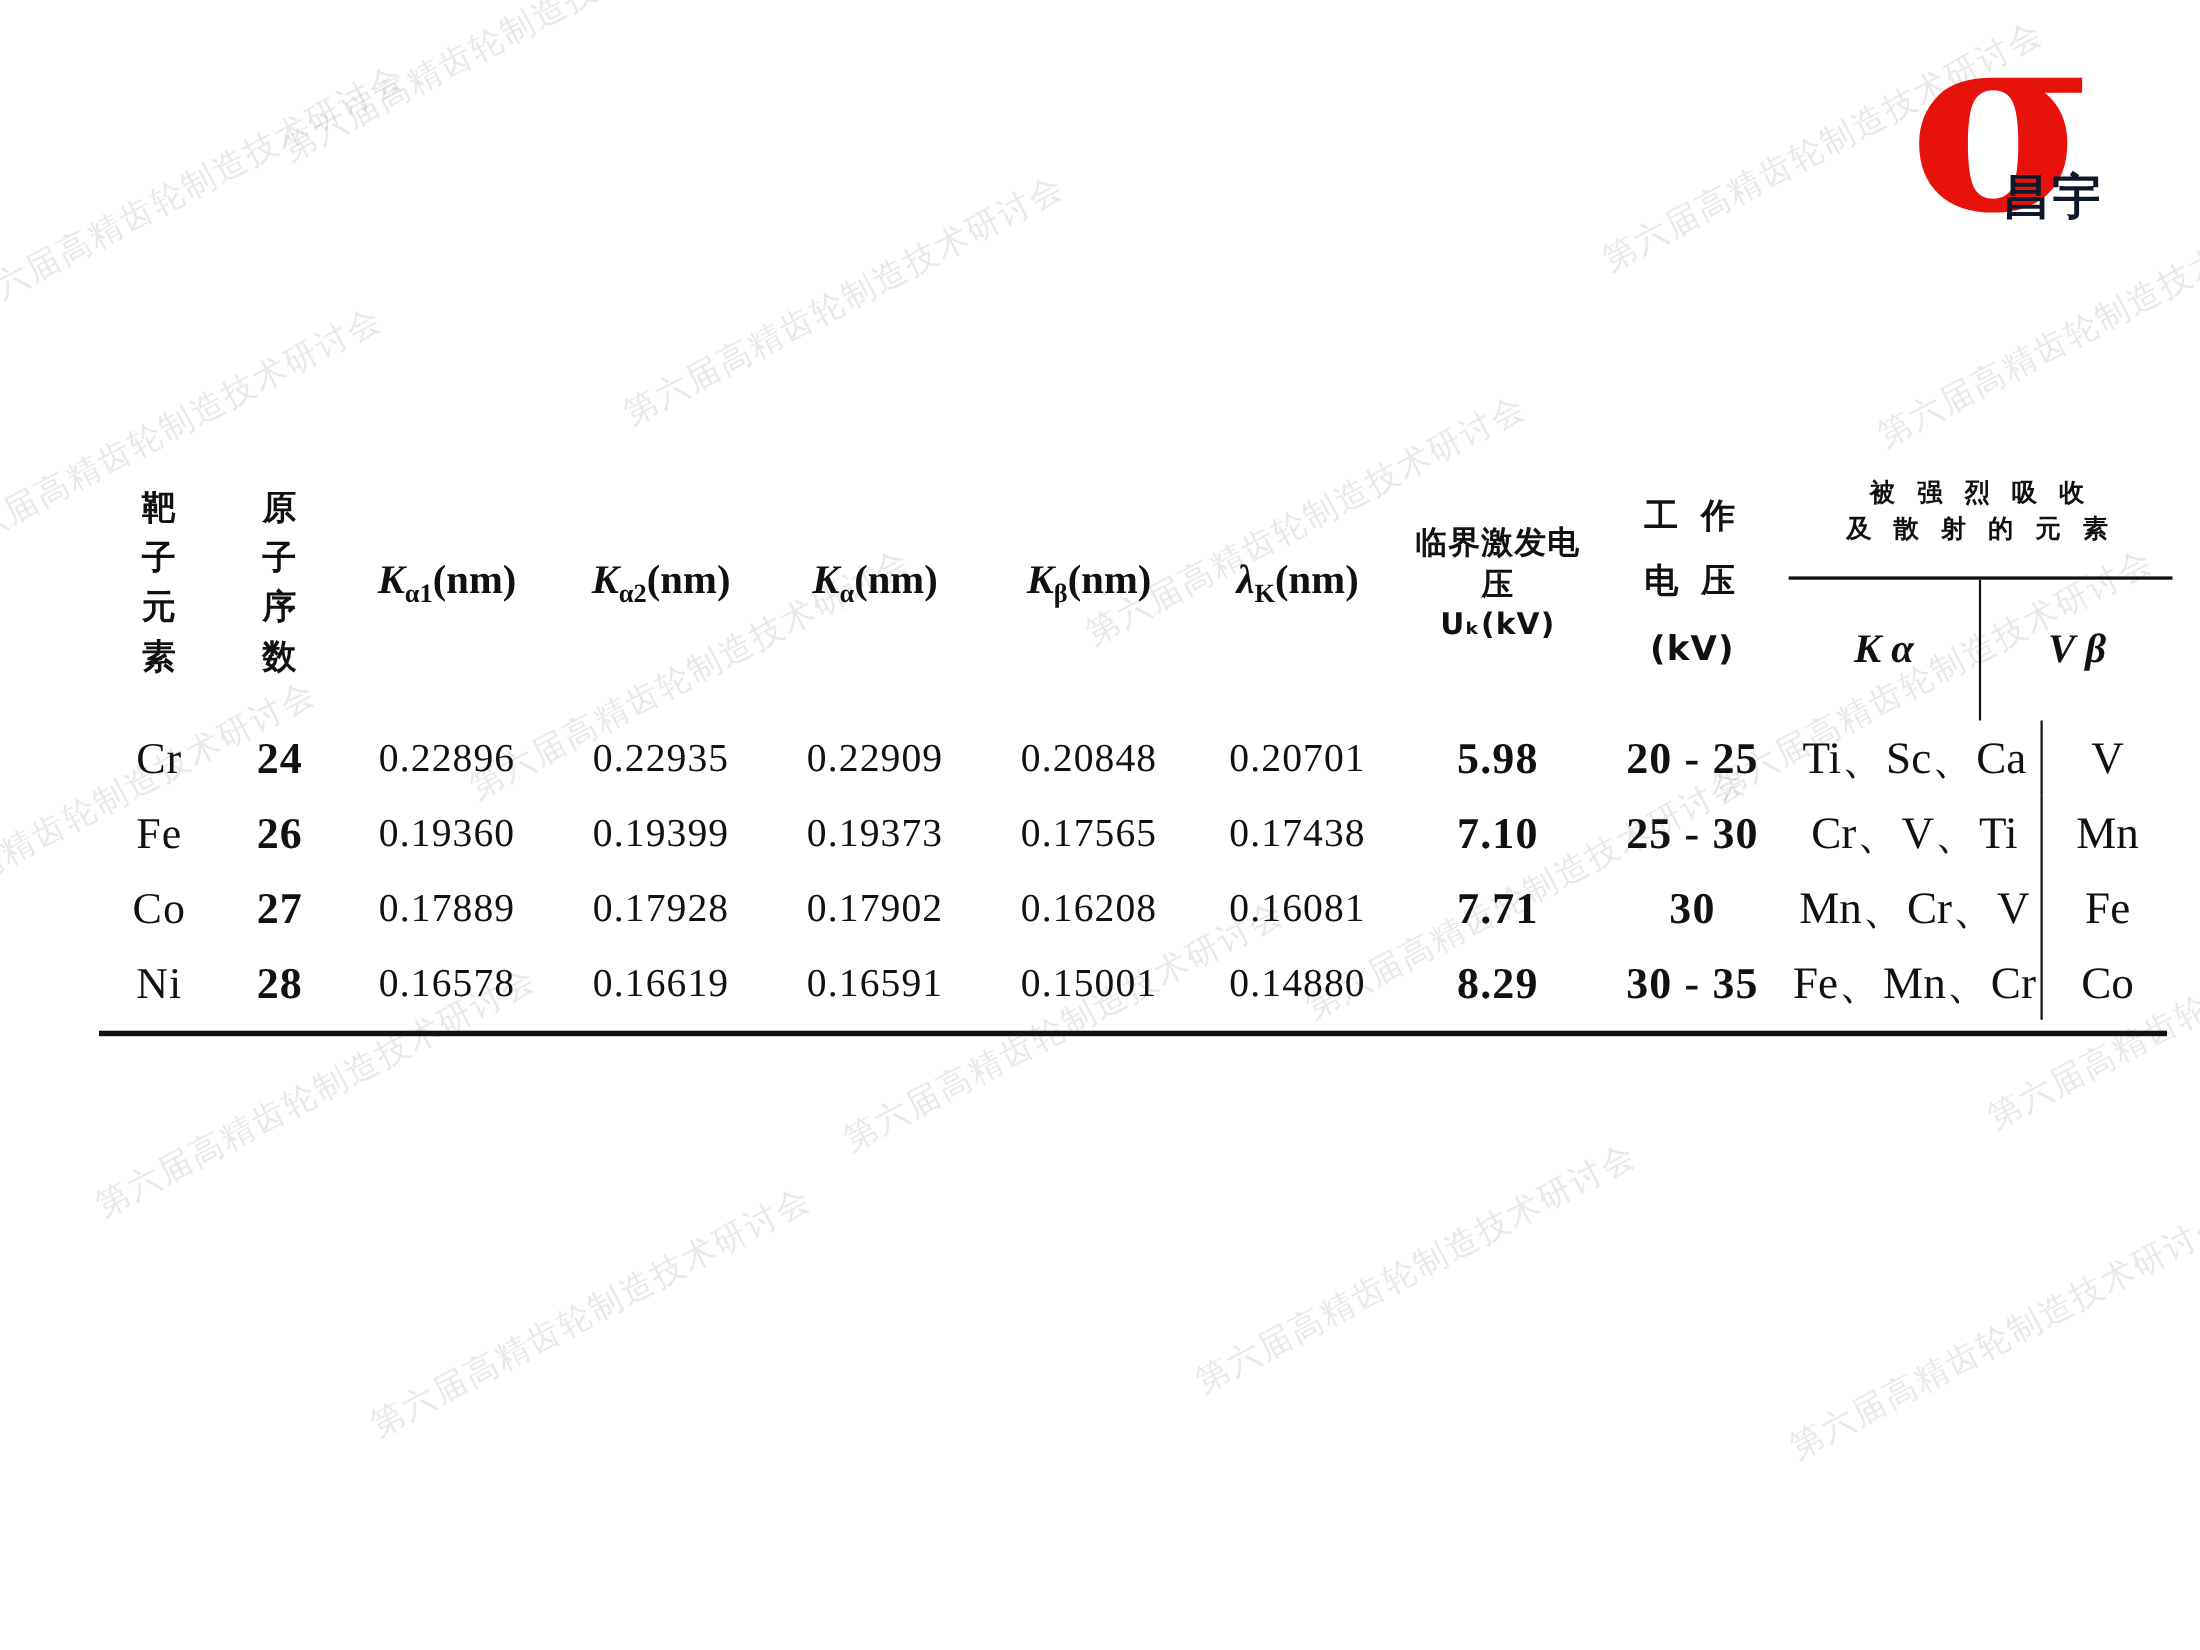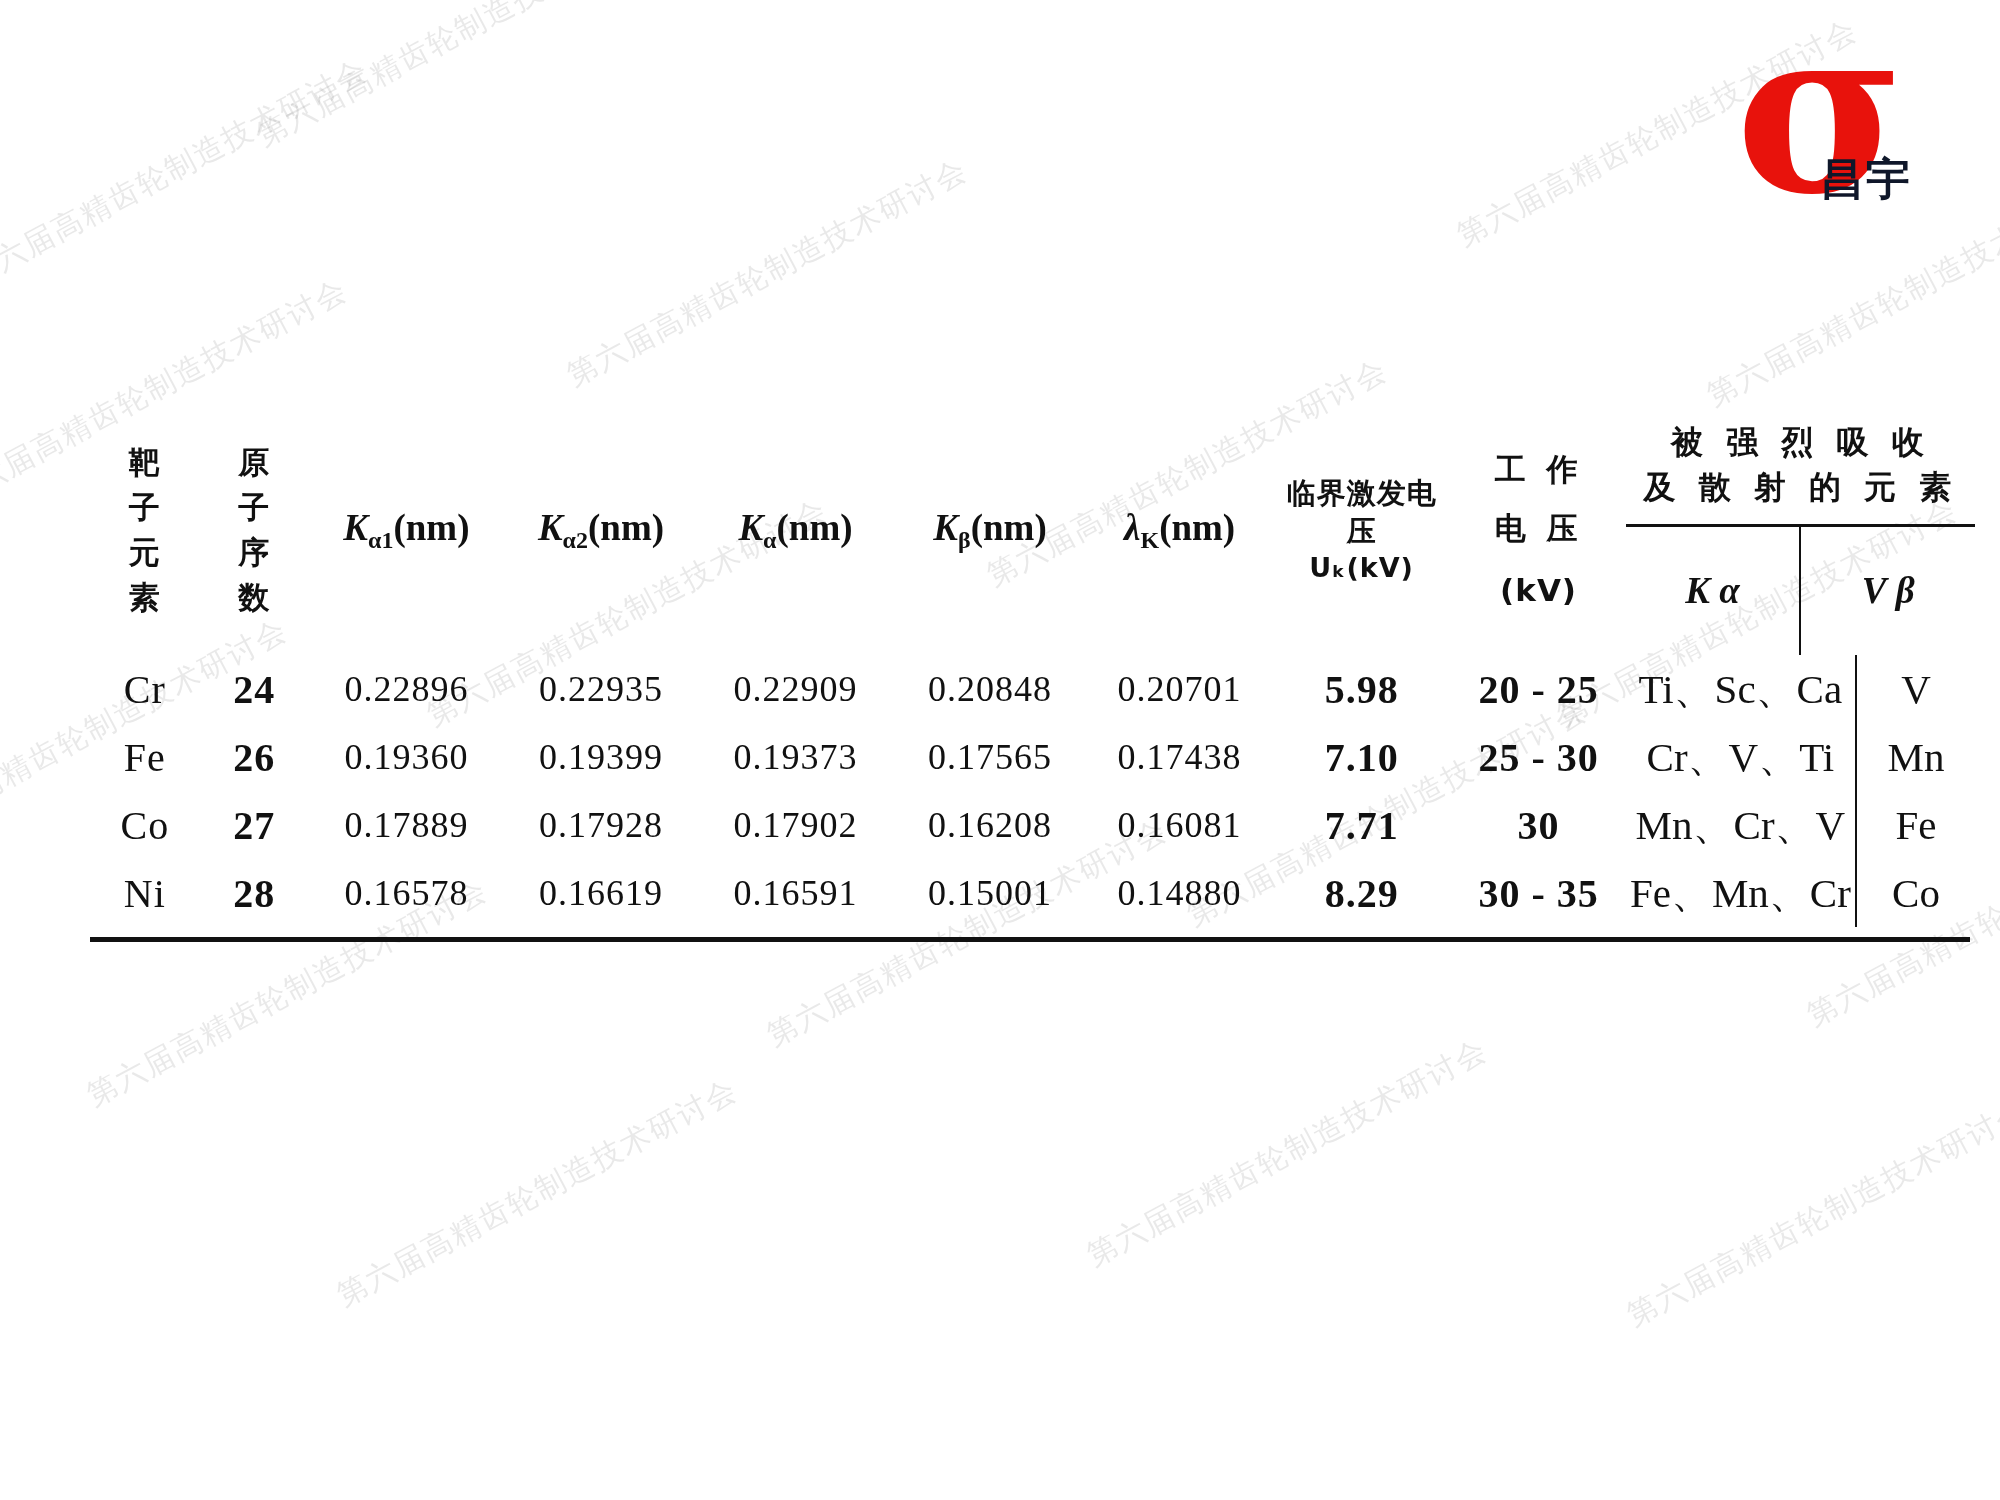--- a/index.html
+++ b/index.html
@@ -149,21 +149,21 @@
   }
 
   
   .split-outer {
     padding: 0 !important;
   }
   .split-top {
     height: 118px;
     font-family: "DejaVu Sans", sans-serif;
     font-weight: bold;
-    font-size: 32px;
+    font-size: 23px;
     letter-spacing: 6px;
     display: flex;
     align-items: center;
     justify-content: center;
     line-height: 1.4;
     text-align: center;
     padding: 0 10px;
   }
   .split-line {
     border-top: 3px solid #111;

